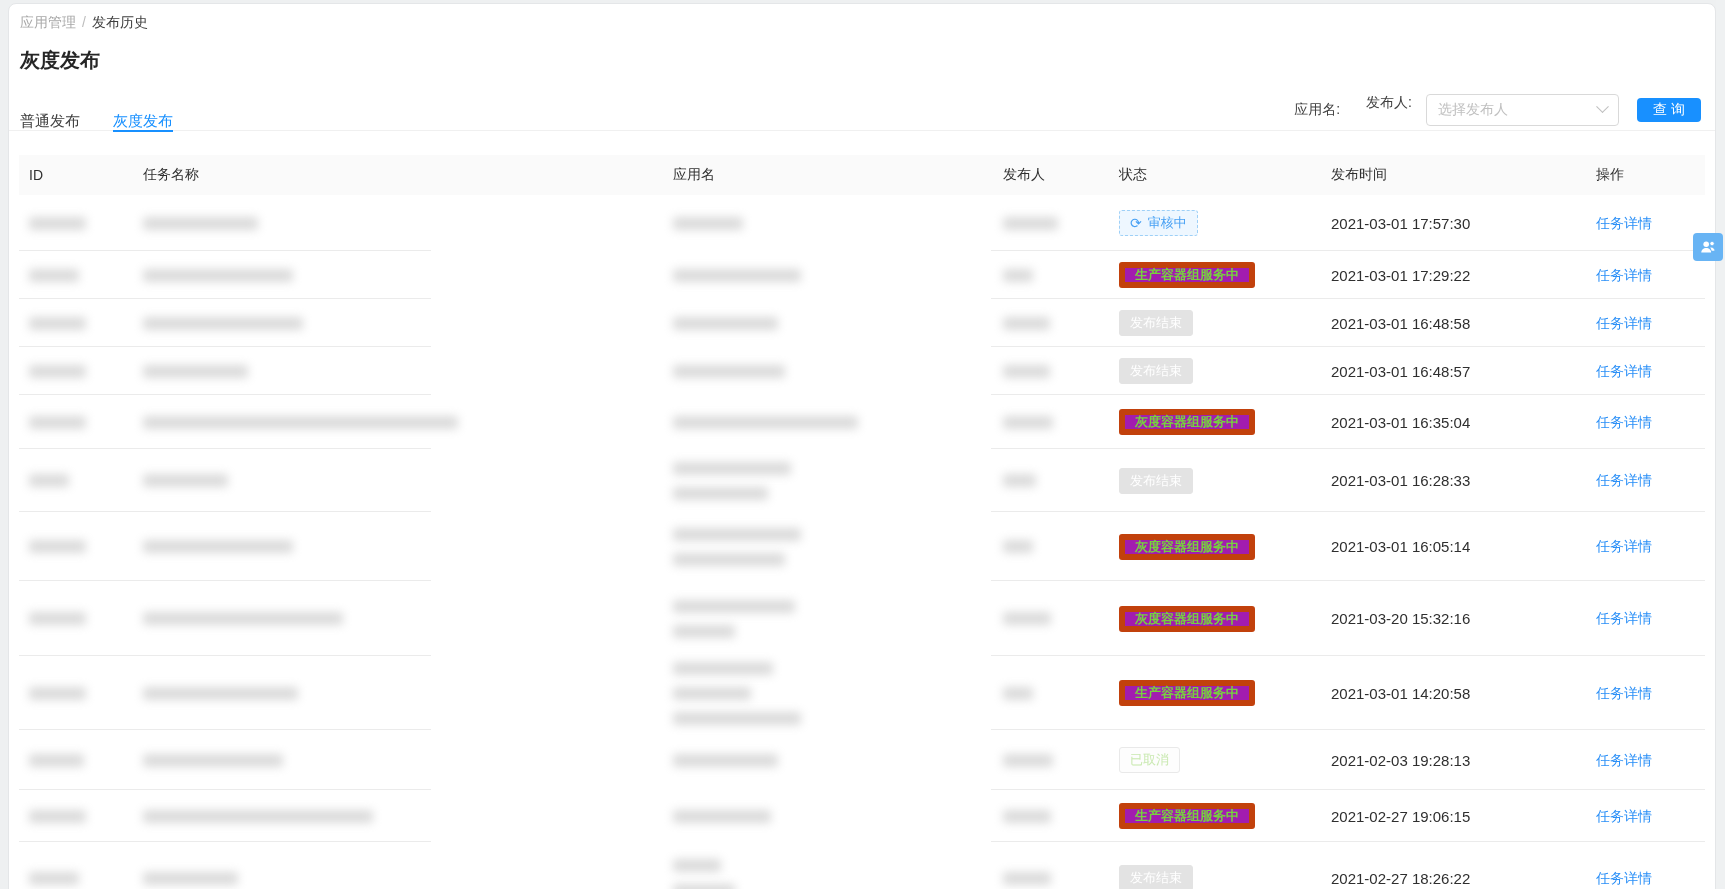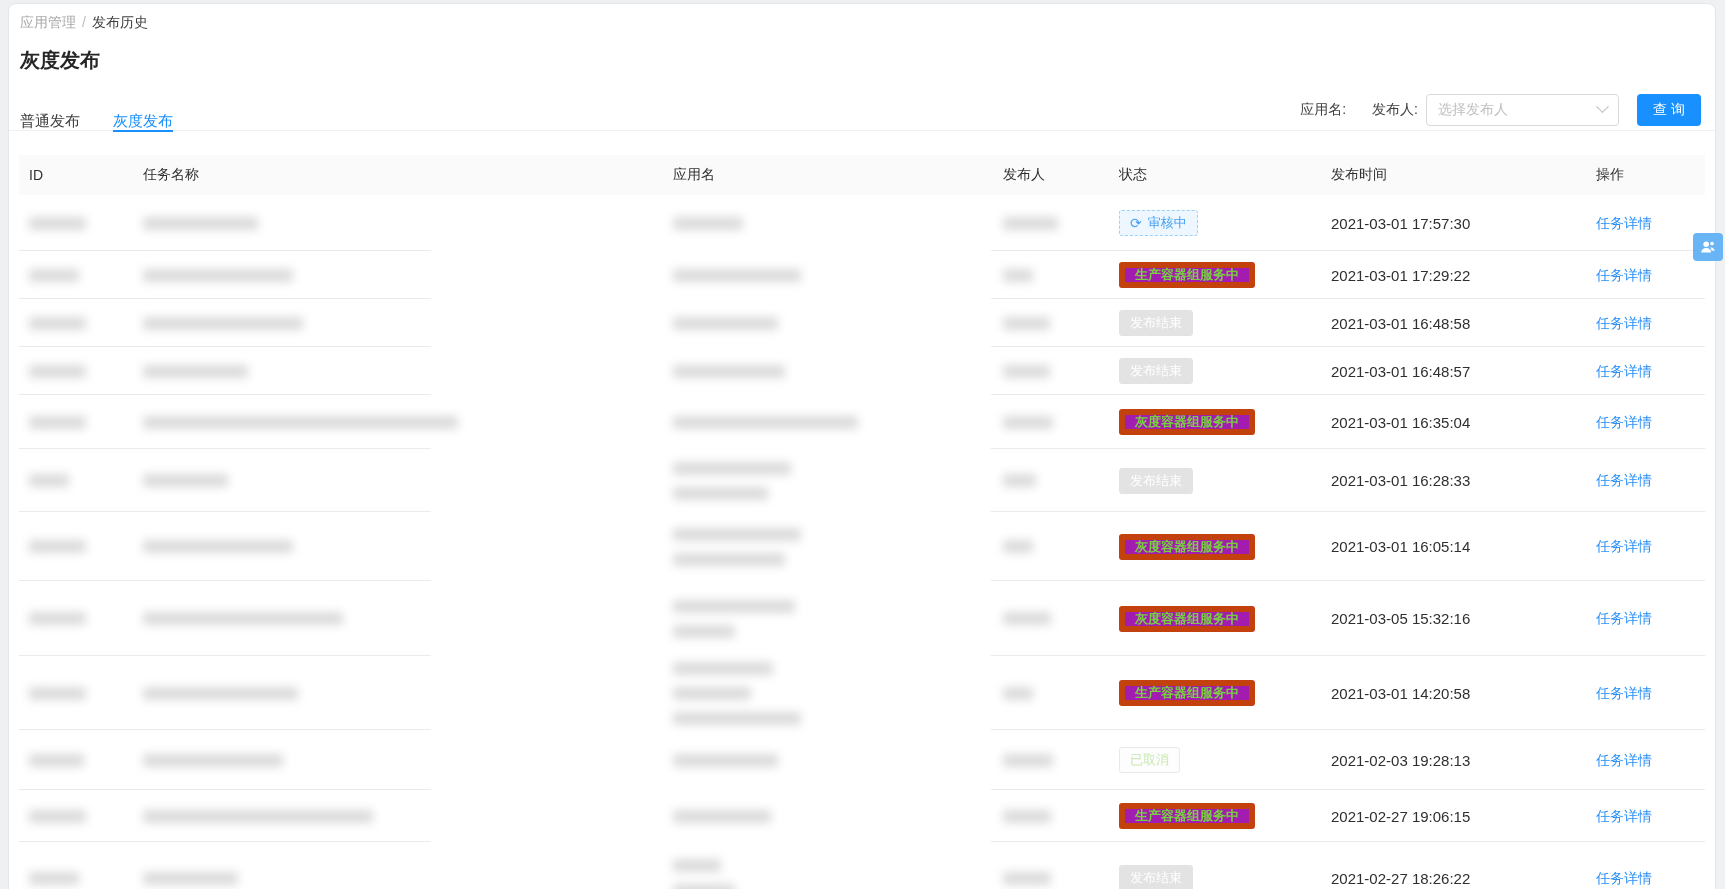--- a/index.html
+++ b/index.html
@@ -15,28 +15,28 @@
   
   .page-title{padding:15px 0 0 11px;font-size:20px;font-weight:bold;color:#262626;}
   
   .tabbar{margin-top:15px;height:42px;border-bottom:1px solid #f0f0f0;display:flex;
     align-items:center;padding:0 14px 0 11px;box-sizing:border-box;}
   .tab{position:relative;height:42px;display:flex;align-items:flex-end;font-size:15px;
     color:#404040;margin-right:33px;cursor:pointer;}
   .tab.active{color:#1890ff;}
   .tab.active::after{content:"";position:absolute;left:0;right:0;bottom:-1px;height:2px;background:#1890ff;}
   .filters{margin-left:auto;display:flex;align-items:center;}
-  .fgroup{display:flex;align-items:center;margin-left:18px;}
+  .fgroup{display:flex;align-items:flex-start;margin-left:18px;gap:6px;}
   .flabel{font-size:14px;color:#404040;margin-right:8px;white-space:nowrap;}
   .select{width:193px;height:32px;border:1px solid #d9d9d9;border-radius:4px;background:#fff;
     display:flex;align-items:center;justify-content:space-between;padding:0 11px;box-sizing:border-box;cursor:pointer;}
   .placeholder{font-size:14px;color:#c0c0c0;white-space:nowrap;overflow:hidden;}
   .chev{width:8px;height:8px;border-right:1.4px solid #bfbfbf;border-bottom:1.4px solid #bfbfbf;
     transform:rotate(45deg) translate(-2px,-2px);flex:0 0 auto;}
-  .search-btn{margin-left:18px;width:64px;height:32px;background:#1890ff;color:#fff;border:none;
+  .search-btn{margin-left:18px;width:64px;height:24px;background:#1890ff;color:#fff;border:none;
     border-radius:4px;font-size:14px;cursor:pointer;white-space:nowrap;font-family:inherit;}
   
   .table{margin:24px 10px 0 10px;}
   .grid{display:grid;grid-template-columns:114px 530px 330px 116px 212px 265px 1fr;
     padding-left:10px;box-sizing:border-box;align-items:center;}
   .thead{height:40px;background:#fafafa;font-size:14px;color:#303030;font-weight:500;}
   .tr{position:relative;}
   .tr::after{content:"";position:absolute;left:0;right:0;bottom:0;height:1px;
     background:linear-gradient(to right,#ebebeb 0 412px,rgba(255,255,255,0) 412px 972px,#ebebeb 972px);}
   .blur{background:#a9a9a9;opacity:.42;filter:blur(5px);border-radius:3px;height:13px;}
@@ -269,21 +269,21 @@
             <div class="blur" style="width: 62px;"></div>
           </div>
     <div class="c-pub">
             <div class="blur" style="width: 48px;"></div>
           </div>
     <div class="c-status">
       <span class="badge st-gray">
               <span class="badge-label">灰度容器组服务中</span>
             </span>
     </div>
-    <div class="c-time">2021-03-05 15:32:16</div>
+    <div class="c-time">2021-03-20 15:32:16</div>
     <div class="c-action"><a>任务详情</a></div>
   </div>
 
   <div class="grid tr" style="height: 74px;">
     <div class="c-id">
             <div class="blur" style="width: 57px;"></div>
           </div>
     <div class="c-task">
             <div class="blur" style="width: 155px;"></div>
           </div>

